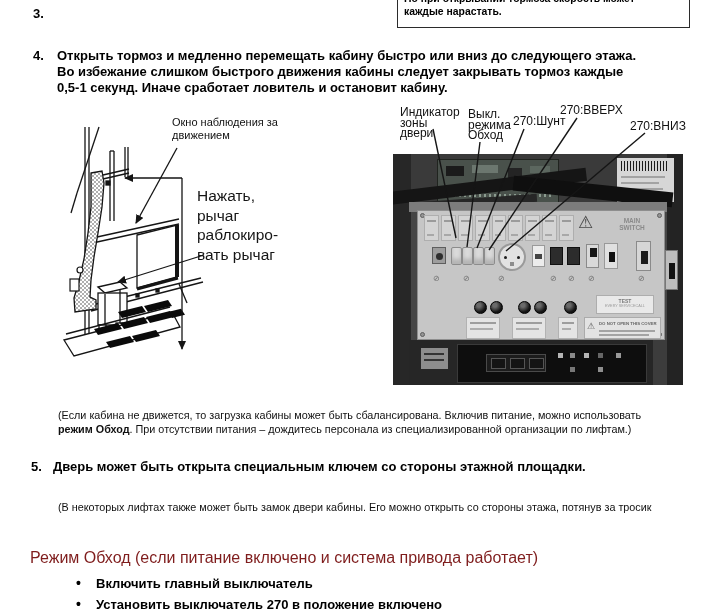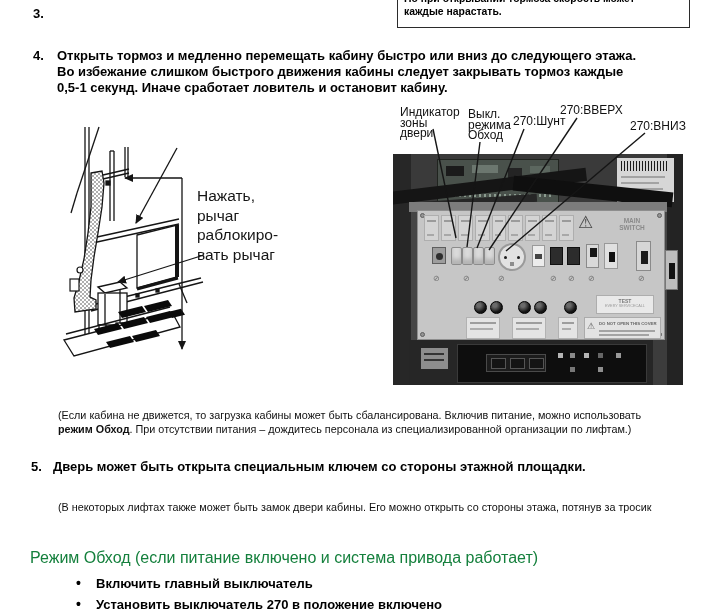--- a/index.html
+++ b/index.html
@@ -7,21 +7,21 @@
         font-family:"Liberation Sans",sans-serif;color:#000;}
   .abs{position:absolute;}
   .num{position:absolute;font-weight:bold;font-size:13px;}
   .stext{position:absolute;font-weight:bold;font-size:13px;line-height:16px;}
   .wbox{position:absolute;left:397px;top:-11px;width:293px;height:39px;border:1.5px solid #2b2b2b;
         padding:2px 6px 0 6px;box-sizing:border-box;font-weight:bold;font-size:10.4px;line-height:13px;background:#fff;}
   .dlabel{position:absolute;font-size:11px;line-height:13px;color:#111;}
   .plabel{position:absolute;font-size:15.5px;line-height:19.5px;color:#161616;}
   .photolabel{position:absolute;font-size:12px;line-height:10.5px;color:#111;z-index:6;}
   .note{position:absolute;font-size:10.8px;line-height:13.8px;color:#101010;}
-  .heading{position:absolute;font-size:16px;color:#15803d;}
+  .heading{position:absolute;font-size:16px;color:#7f1d1d;}
   .bul{position:relative;height:21px;font-weight:bold;font-size:13px;padding-left:20px;}
   .bul::before{content:"\2022";position:absolute;left:0;top:-1px;font-size:14px;}
   .overlay{position:absolute;left:0;top:0;z-index:5;pointer-events:none;}
   
   .photo{position:absolute;left:393px;top:154px;width:290px;height:231px;background:#454545;overflow:hidden;z-index:1;}
   .photo div,.photo span{position:absolute;box-sizing:border-box;}
   .lblrow{display:flex;gap:2px;}
   .lc{position:relative!important;flex:1;background:#d4d4d4;border:1px solid #aeaeae;}
   .lc::before{content:"";position:absolute;left:2px;right:2px;top:4px;height:2px;background:#9b9b9b;}
   .lc::after{content:"";position:absolute;left:2px;right:4px;bottom:4px;height:2px;background:#a8a8a8;}
@@ -126,20 +126,21 @@
     <g stroke="#151515" stroke-width="1.3" fill="none">
       <line x1="124" y1="65" x2="67" y2="65" marker-end="url(#arr)"></line>
       <line x1="124" y1="65" x2="124" y2="236" marker-end="url(#arr)"></line>
     </g>
     <g stroke="#151515" stroke-width="1.3" fill="none">
       <line x1="119" y1="35" x2="78" y2="110" marker-end="url(#arr)"></line>
       <line x1="146" y1="142" x2="60" y2="169" marker-end="url(#arr)"></line>
     </g>
   </svg>
 
+  <div class="dlabel" style="left:172px;top:116px;width:134px">Окно наблюдения за движением</div>
   <div class="plabel" style="left:197px;top:186px">
     <div>Нажать,</div>
     <div>рычаг</div>
     <div>раблокиро-</div>
     <div>вать рычаг</div>
   </div>
 
   <div class="photo">
     <div style="left:0;top:0;width:290px;height:58px;background:#3a3a3a"></div>
     <div style="left:0;top:0;width:18px;height:231px;background:#272727"></div>

